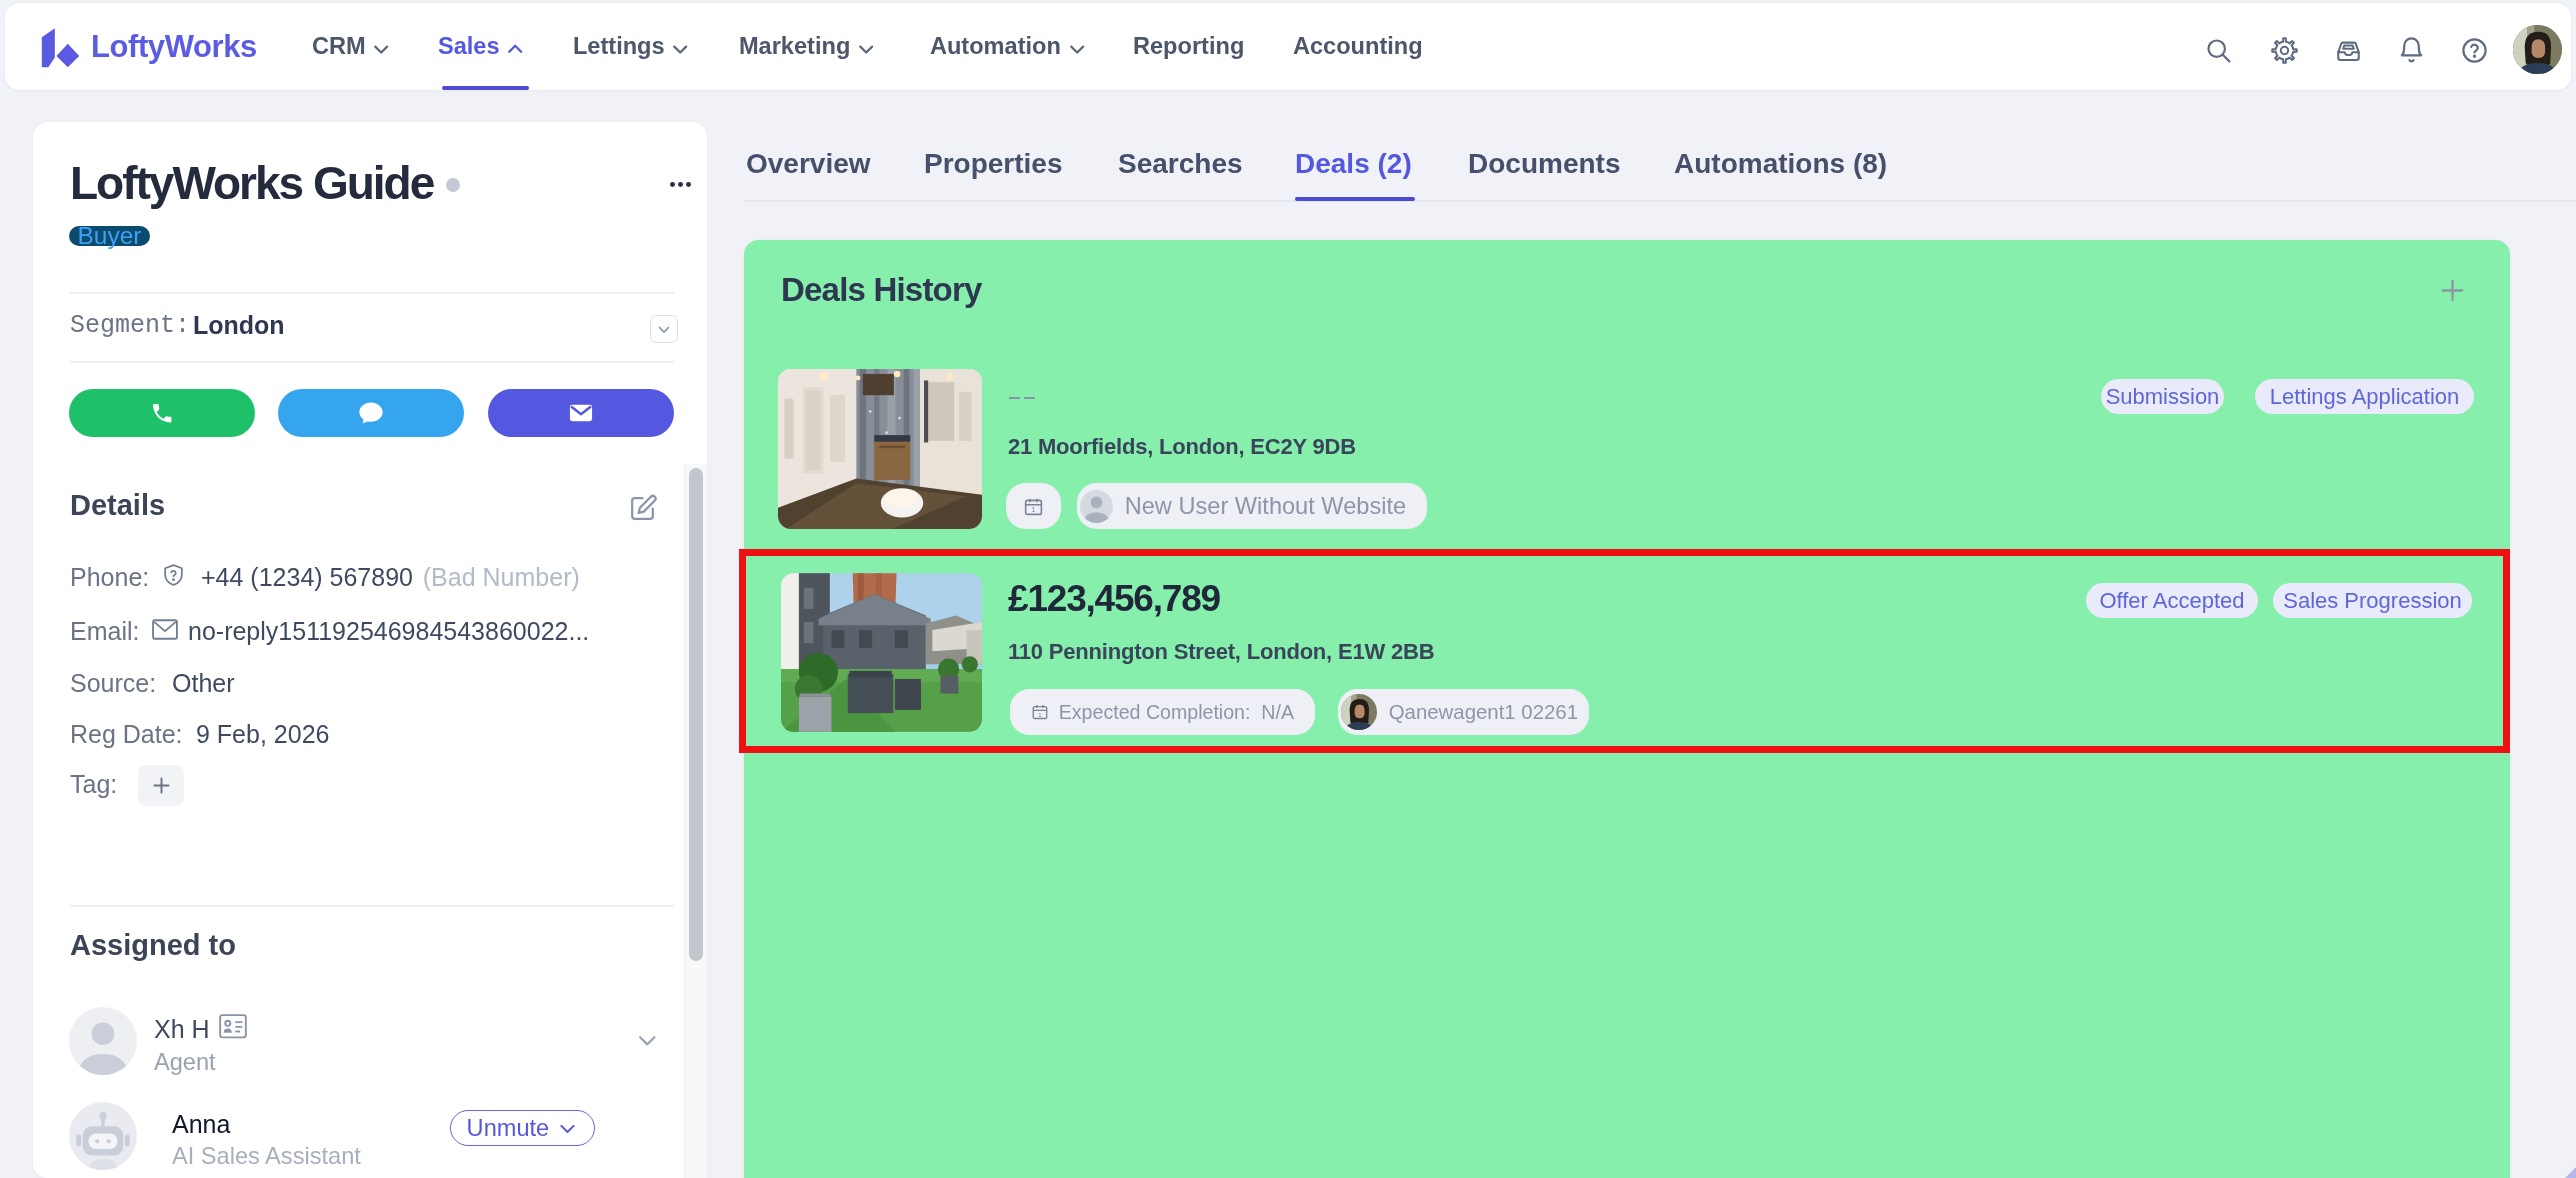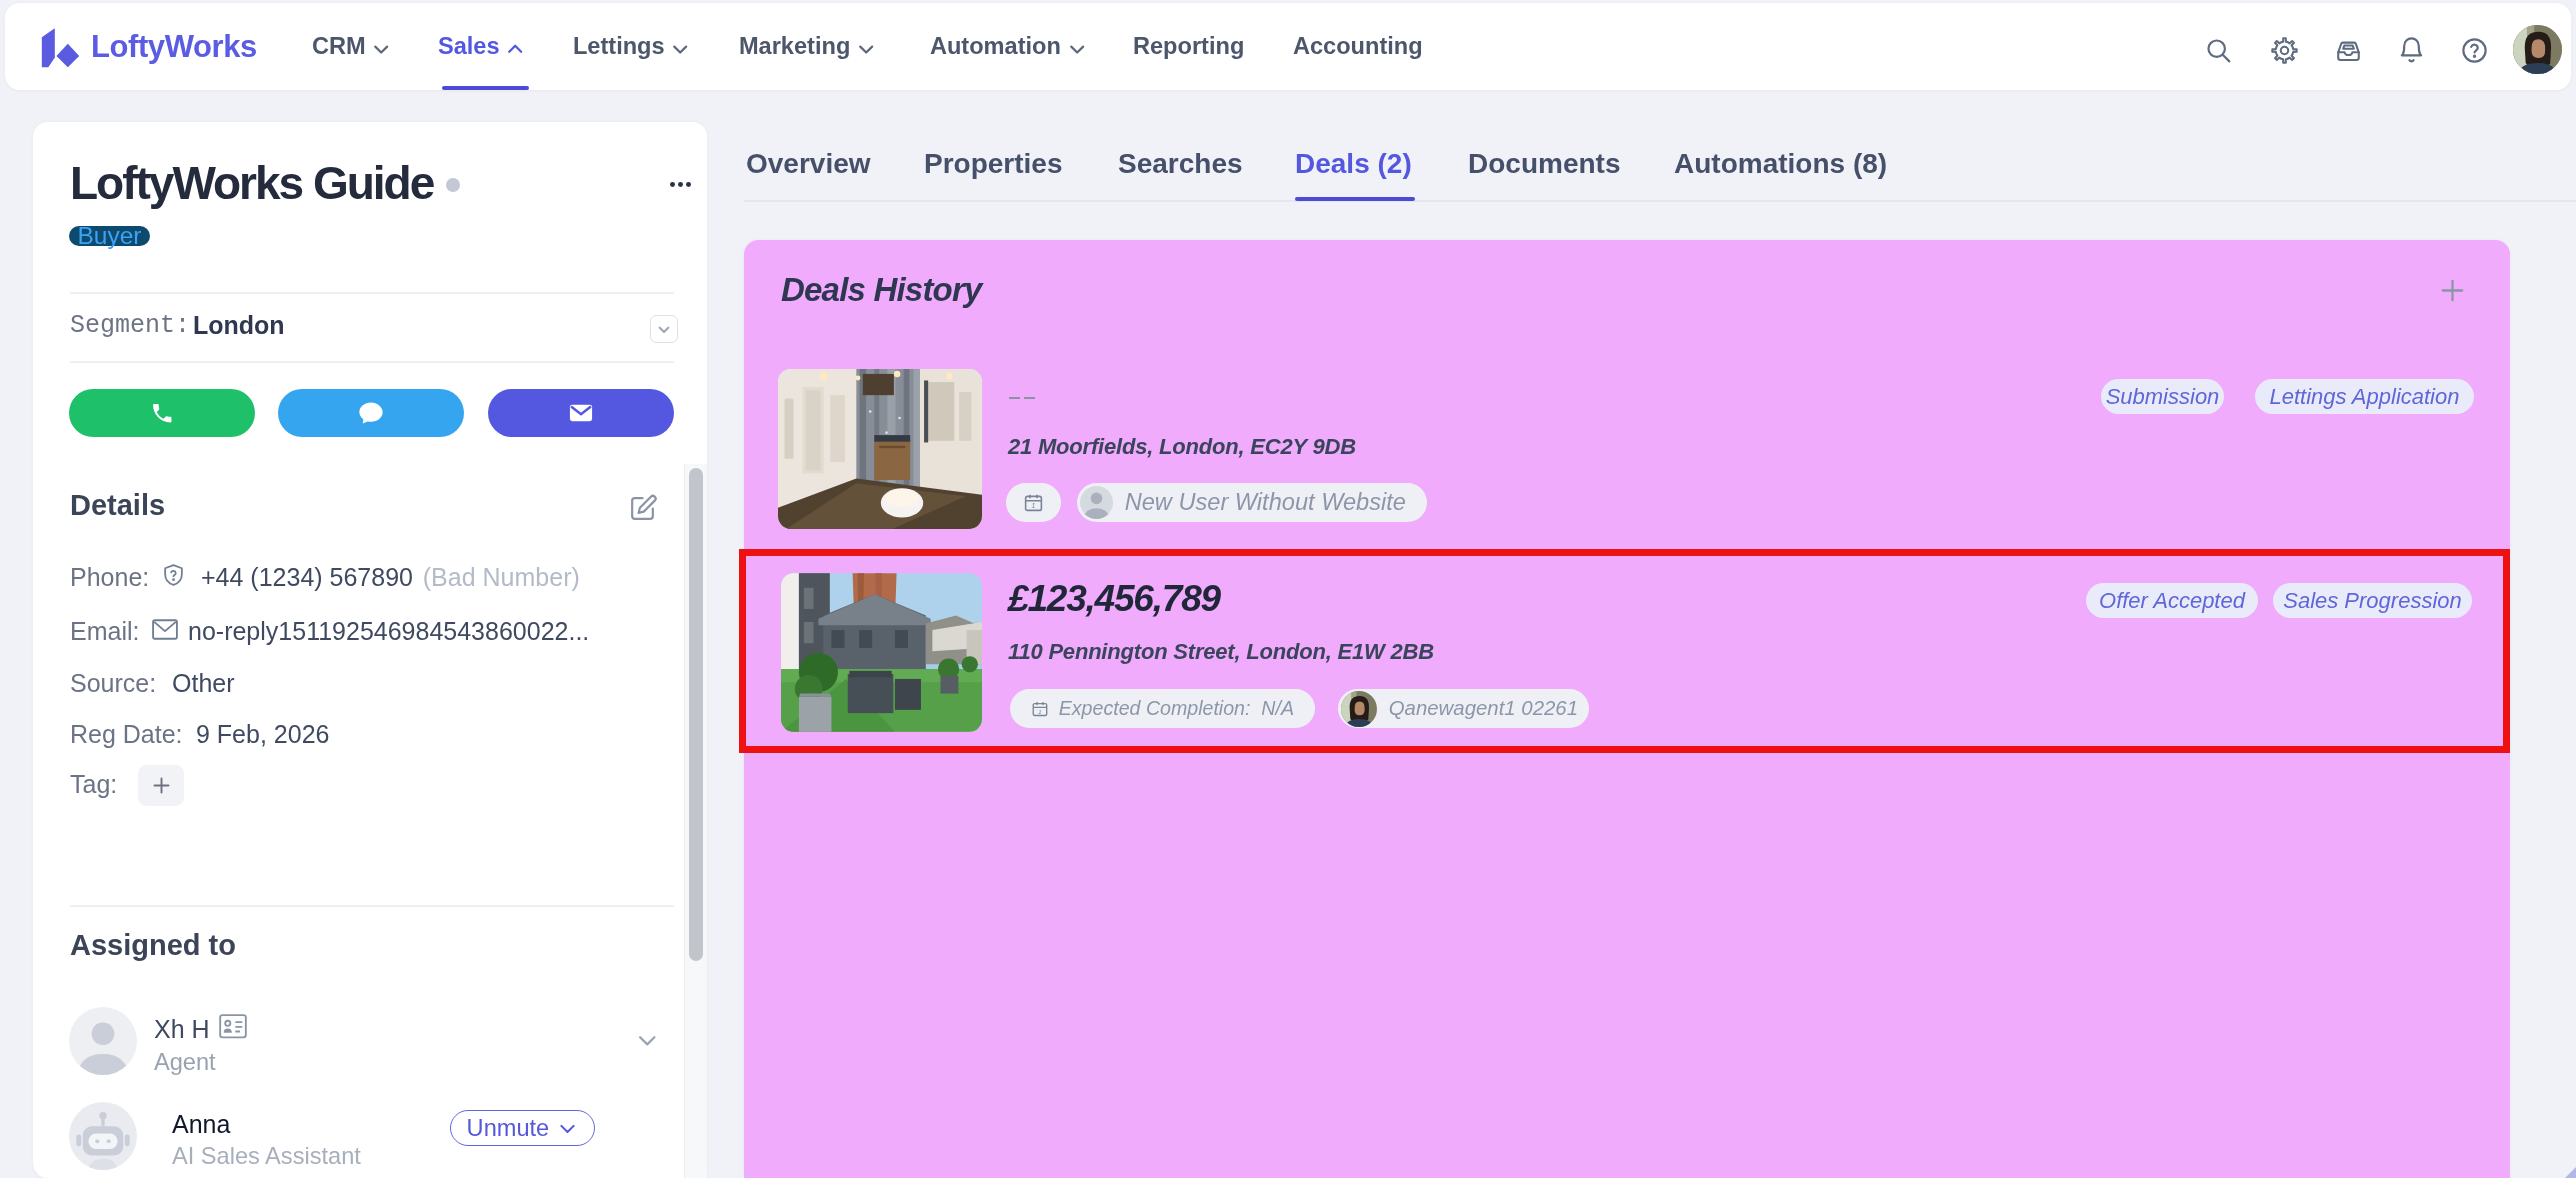--- a/index.html
+++ b/index.html
@@ -45,27 +45,27 @@
 #scrolltrack { position:absolute; left:651px; top:342px; width:23.6px; height:715px; background:#f7f8fa;
   border-left:0.8px solid #ededf0; border-right:0.8px solid #ededf0; }
 #scrollthumb { position:absolute; left:656px; top:346px; width:14px; height:493px; border-radius:7.3px; background:#c2c5cb; }
 #unmute { position:absolute; left:417px; top:988px; width:145px; height:36px; border:1.6px solid #6266dd; border-radius:19.6px;
   color:#5559d9; font-size:23.6px; display:flex; align-items:center; justify-content:center; gap:8.2px; }
 
 
 .tab { position:absolute; top:148px; font-size:28px; font-weight:700; color:#46506a; }
 #tabline { position:absolute; left:744px; top:200px; width:1832px; height:1.6px; background:#e3e6ed; }
 #tabunderline { position:absolute; left:1295px; top:197px; width:120px; height:4.1px; background:#4d4bd6; border-radius:2.4px; }
-#contentcard { position:absolute; left:744px; top:240px; width:1766px; height:939px; background:#f0abfc;
-  border-radius:14.7px 14.7px 0 0; box-shadow:0 0.8px 3.3px rgba(30,40,70,.05);font-style:italic; }
+#contentcard { position:absolute; left:744px; top:240px; width:1766px; height:939px; background:#86efac;
+  border-radius:14.7px 14.7px 0 0; box-shadow:0 0.8px 3.3px rgba(30,40,70,.05); }
 #dealsh { position:absolute; left:37px; top:31px; font-size:33px; font-weight:700; color:#2e3750; letter-spacing:-0.8px; }
 .dealimg { position:absolute; left:34px; width:204px; height:160px; border-radius:13px; overflow:hidden; }
 .dealprice { position:absolute; left:264px; font-weight:700; color:#1f2739; }
 .dealaddr { position:absolute; left:264px; font-size:22px; font-weight:700; color:#3a455c; letter-spacing:-0.2px; }
-.gpill { position:absolute; height:39px; border-radius:19.6px; background:#eef0f6; display:flex; align-items:center;
+.gpill { position:absolute; height:46px; border-radius:19.6px; background:#eef0f6; display:flex; align-items:center;
   color:#8d96a8; white-space:nowrap; }
 .spill { position:absolute; height:35px; border-radius:18px; background:#e9ebfb; color:#5f66d8; font-size:22px;
   display:flex; align-items:center; justify-content:center; }
 #redbox { position:absolute; left:739px; top:549px; width:1771px; height:204px; border:7.3px solid #ee1111; z-index:5; }
 </style>
 </head>
 <body>
 
 <div id="header">
   <svg class="abs" style="left:36px;top:22px" width="39" height="44" viewBox="0 0 48 54">

